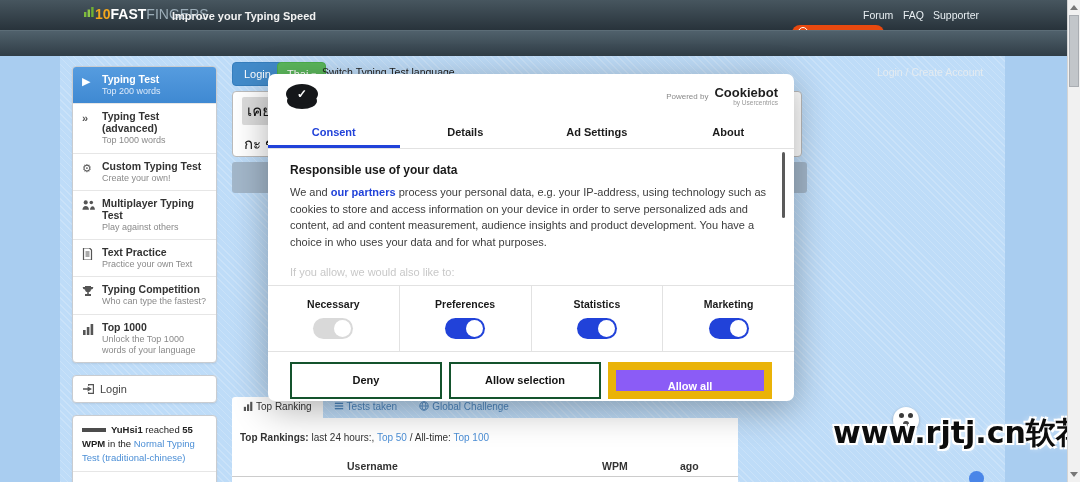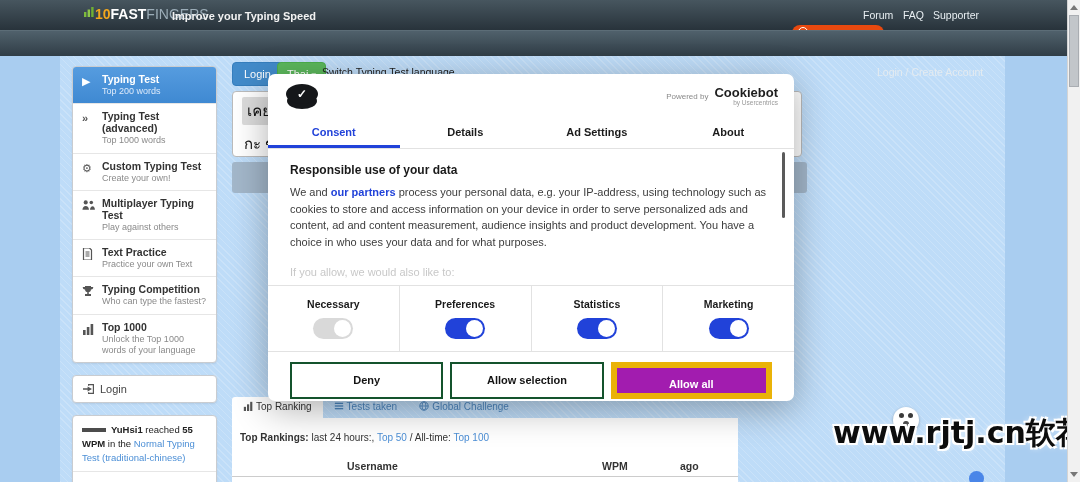--- a/index.html
+++ b/index.html
@@ -70,21 +70,21 @@
   .m-toggles{position:absolute;left:0;top:211px;width:100%;height:67px;border-top:1px solid #e2e2e2;border-bottom:1px solid #e2e2e2;display:flex;box-sizing:border-box;}
   .tg{flex:1;border-left:1px solid #e2e2e2;text-align:center;padding-top:12px;box-sizing:border-box;}
   .tg:first-child{border-left:none;}
   .tg .lbl{font-size:10.5px;font-weight:bold;color:#1a1a1a;}
   .switch{width:40px;height:21px;border-radius:11px;background:#2142d9;margin:8px auto 0;position:relative;cursor:pointer;}
   .switch.gray{background:#d9d9d9;cursor:default;}
   .knob{position:absolute;right:2px;top:2px;width:17px;height:17px;border-radius:50%;background:#fff;}
   .m-btns{position:absolute;left:22px;right:22px;top:288px;display:flex;gap:7px;}
   .mbtn{flex:1;height:37px;line-height:33px;text-align:center;font-size:11px;font-weight:bold;box-sizing:border-box;cursor:pointer;}
   .mbtn.outline{background:#fff;border:2px solid #14532d;color:#141414;}
-  .mbtn.fill{background:#a21caf;border:6px solid #eab308;color:#fff;}
+  .mbtn.fill{background:#8b5cf6;border:8px solid #eab308;color:#fff;}
   
   .b-tabs{position:absolute;left:232px;top:397px;height:30px;display:flex;z-index:5;font-size:10px;}
   .b-tab{padding:4px 11px 0;color:#4d87bf;cursor:pointer;white-space:nowrap;}
   .b-tab.active{background:#fff;color:#333;border-radius:3px 3px 0 0;}
   .b-tab svg{vertical-align:-1px;margin-right:3px;}
   .b-panel{position:absolute;left:232px;top:418px;width:506px;height:64px;background:#fff;z-index:4;}
   .rank-line{position:absolute;left:8px;top:14px;font-size:10px;color:#333;white-space:nowrap;}
   .rank-line b{font-weight:bold;}
   .rank-line a{color:#4c8fd6;text-decoration:none;cursor:pointer;}
   .th{position:absolute;top:42px;font-size:10.5px;font-weight:bold;color:#333;}

